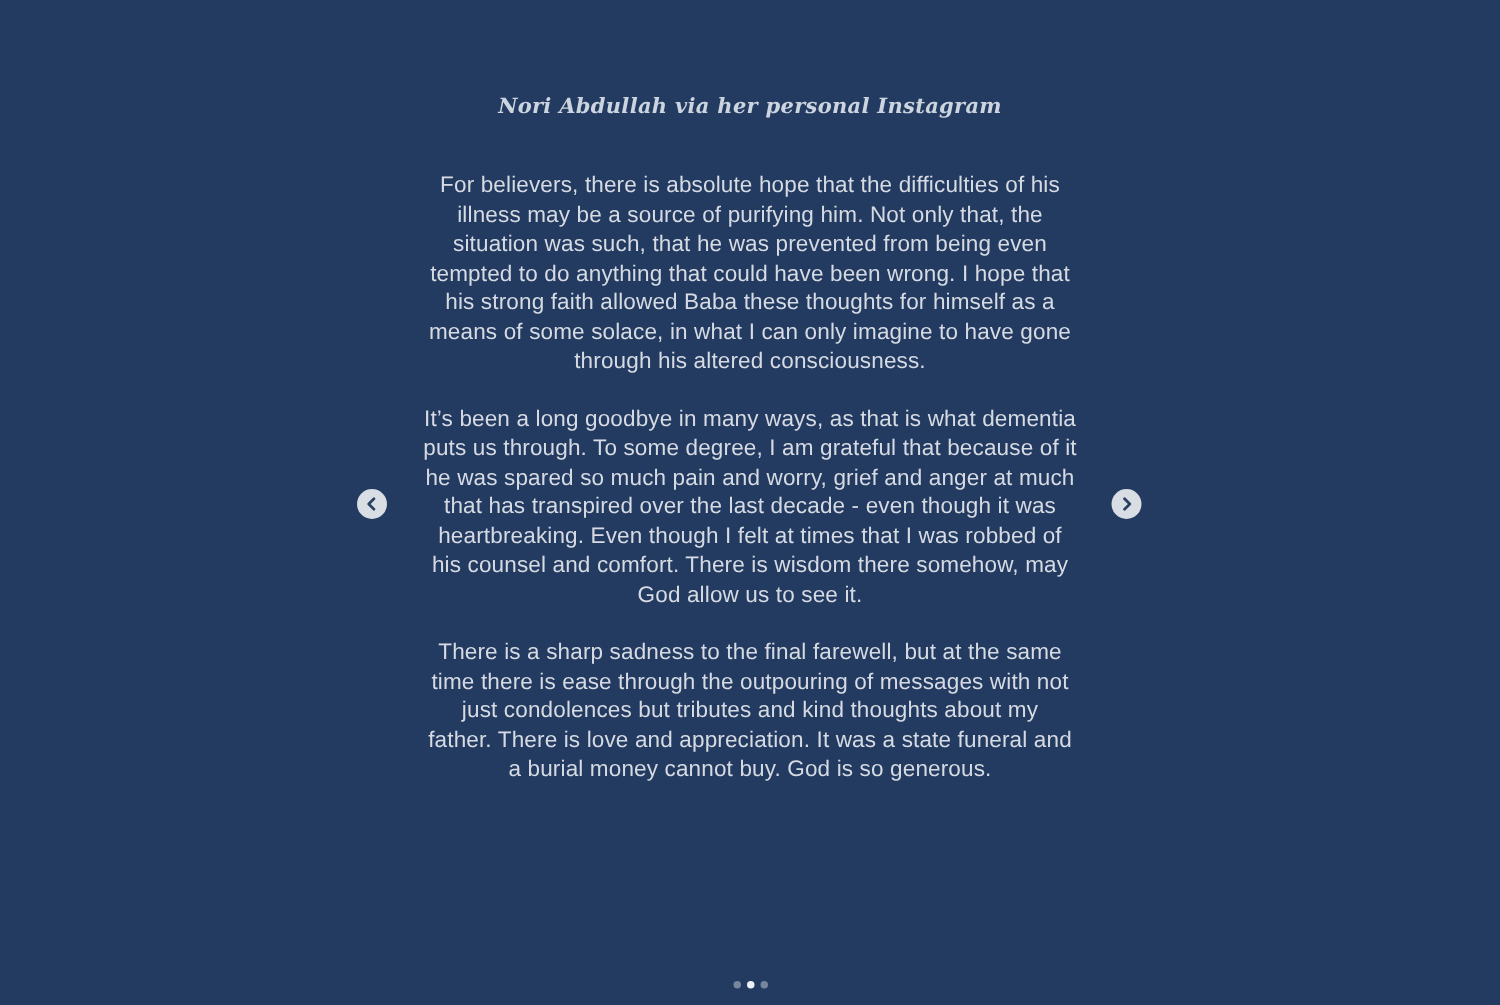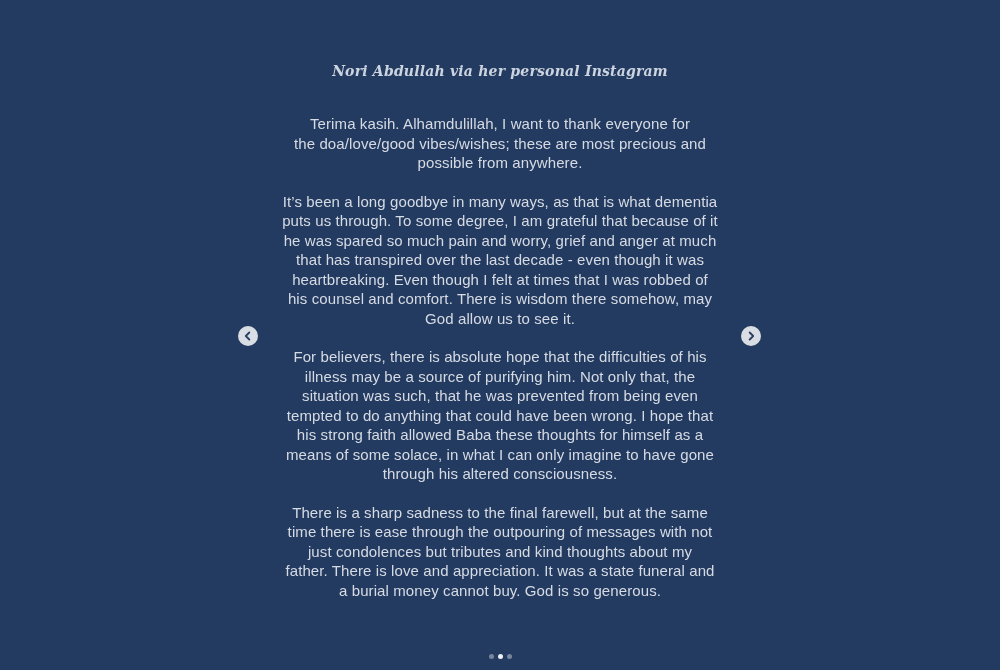--- a/index.html
+++ b/index.html
@@ -88,37 +88,34 @@
   .dot.active { background: var(--dot_active, #eef1f5); }
 </style>
 </head>
 <body style="--bg: #243b61; --text: #d6dbe3; --caption: #ccd4e0; --nav_bg: #d9dde4; --nav_icon: #2a3f63; --dot_active: #eef1f5; --dot_inactive: rgba(255,255,255,0.38);">
 
 <div class="stage">
 
   <div class="caption">Nori Abdullah via her personal Instagram</div>
 
   <div class="slide-text">
-    <p>Terima kasih. Alhamdulillah, I want to thank everyone for
-the doa/love/good vibes/wishes; these are most precious and
-possible from anywhere.</p>
+    <p>For believers, there is absolute hope that the difficulties of his
+illness may be a source of purifying him. Not only that, the
+situation was such, that he was prevented from being even
+tempted to do anything that could have been wrong. I hope that
+his strong faith allowed Baba these thoughts for himself as a
+means of some solace, in what I can only imagine to have gone
+through his altered consciousness.</p>
     <p>It’s been a long goodbye in many ways, as that is what dementia
 puts us through. To some degree, I am grateful that because of it
 he was spared so much pain and worry, grief and anger at much
 that has transpired over the last decade - even though it was
 heartbreaking. Even though I felt at times that I was robbed of
 his counsel and comfort. There is wisdom there somehow, may
 God allow us to see it.</p>
-    <p>For believers, there is absolute hope that the difficulties of his
-illness may be a source of purifying him. Not only that, the
-situation was such, that he was prevented from being even
-tempted to do anything that could have been wrong. I hope that
-his strong faith allowed Baba these thoughts for himself as a
-means of some solace, in what I can only imagine to have gone
-through his altered consciousness.</p>
     <p>There is a sharp sadness to the final farewell, but at the same
 time there is ease through the outpouring of messages with not
 just condolences but tributes and kind thoughts about my
 father. There is love and appreciation. It was a state funeral and
 a burial money cannot buy. God is so generous.</p>
   </div>
 
   <button class="nav prev" aria-label="Previous slide">
     <svg width="10" height="10" viewBox="0 0 10 10">
       <path d="M6.3 1.5 L2.8 5 L6.3 8.5"></path>

